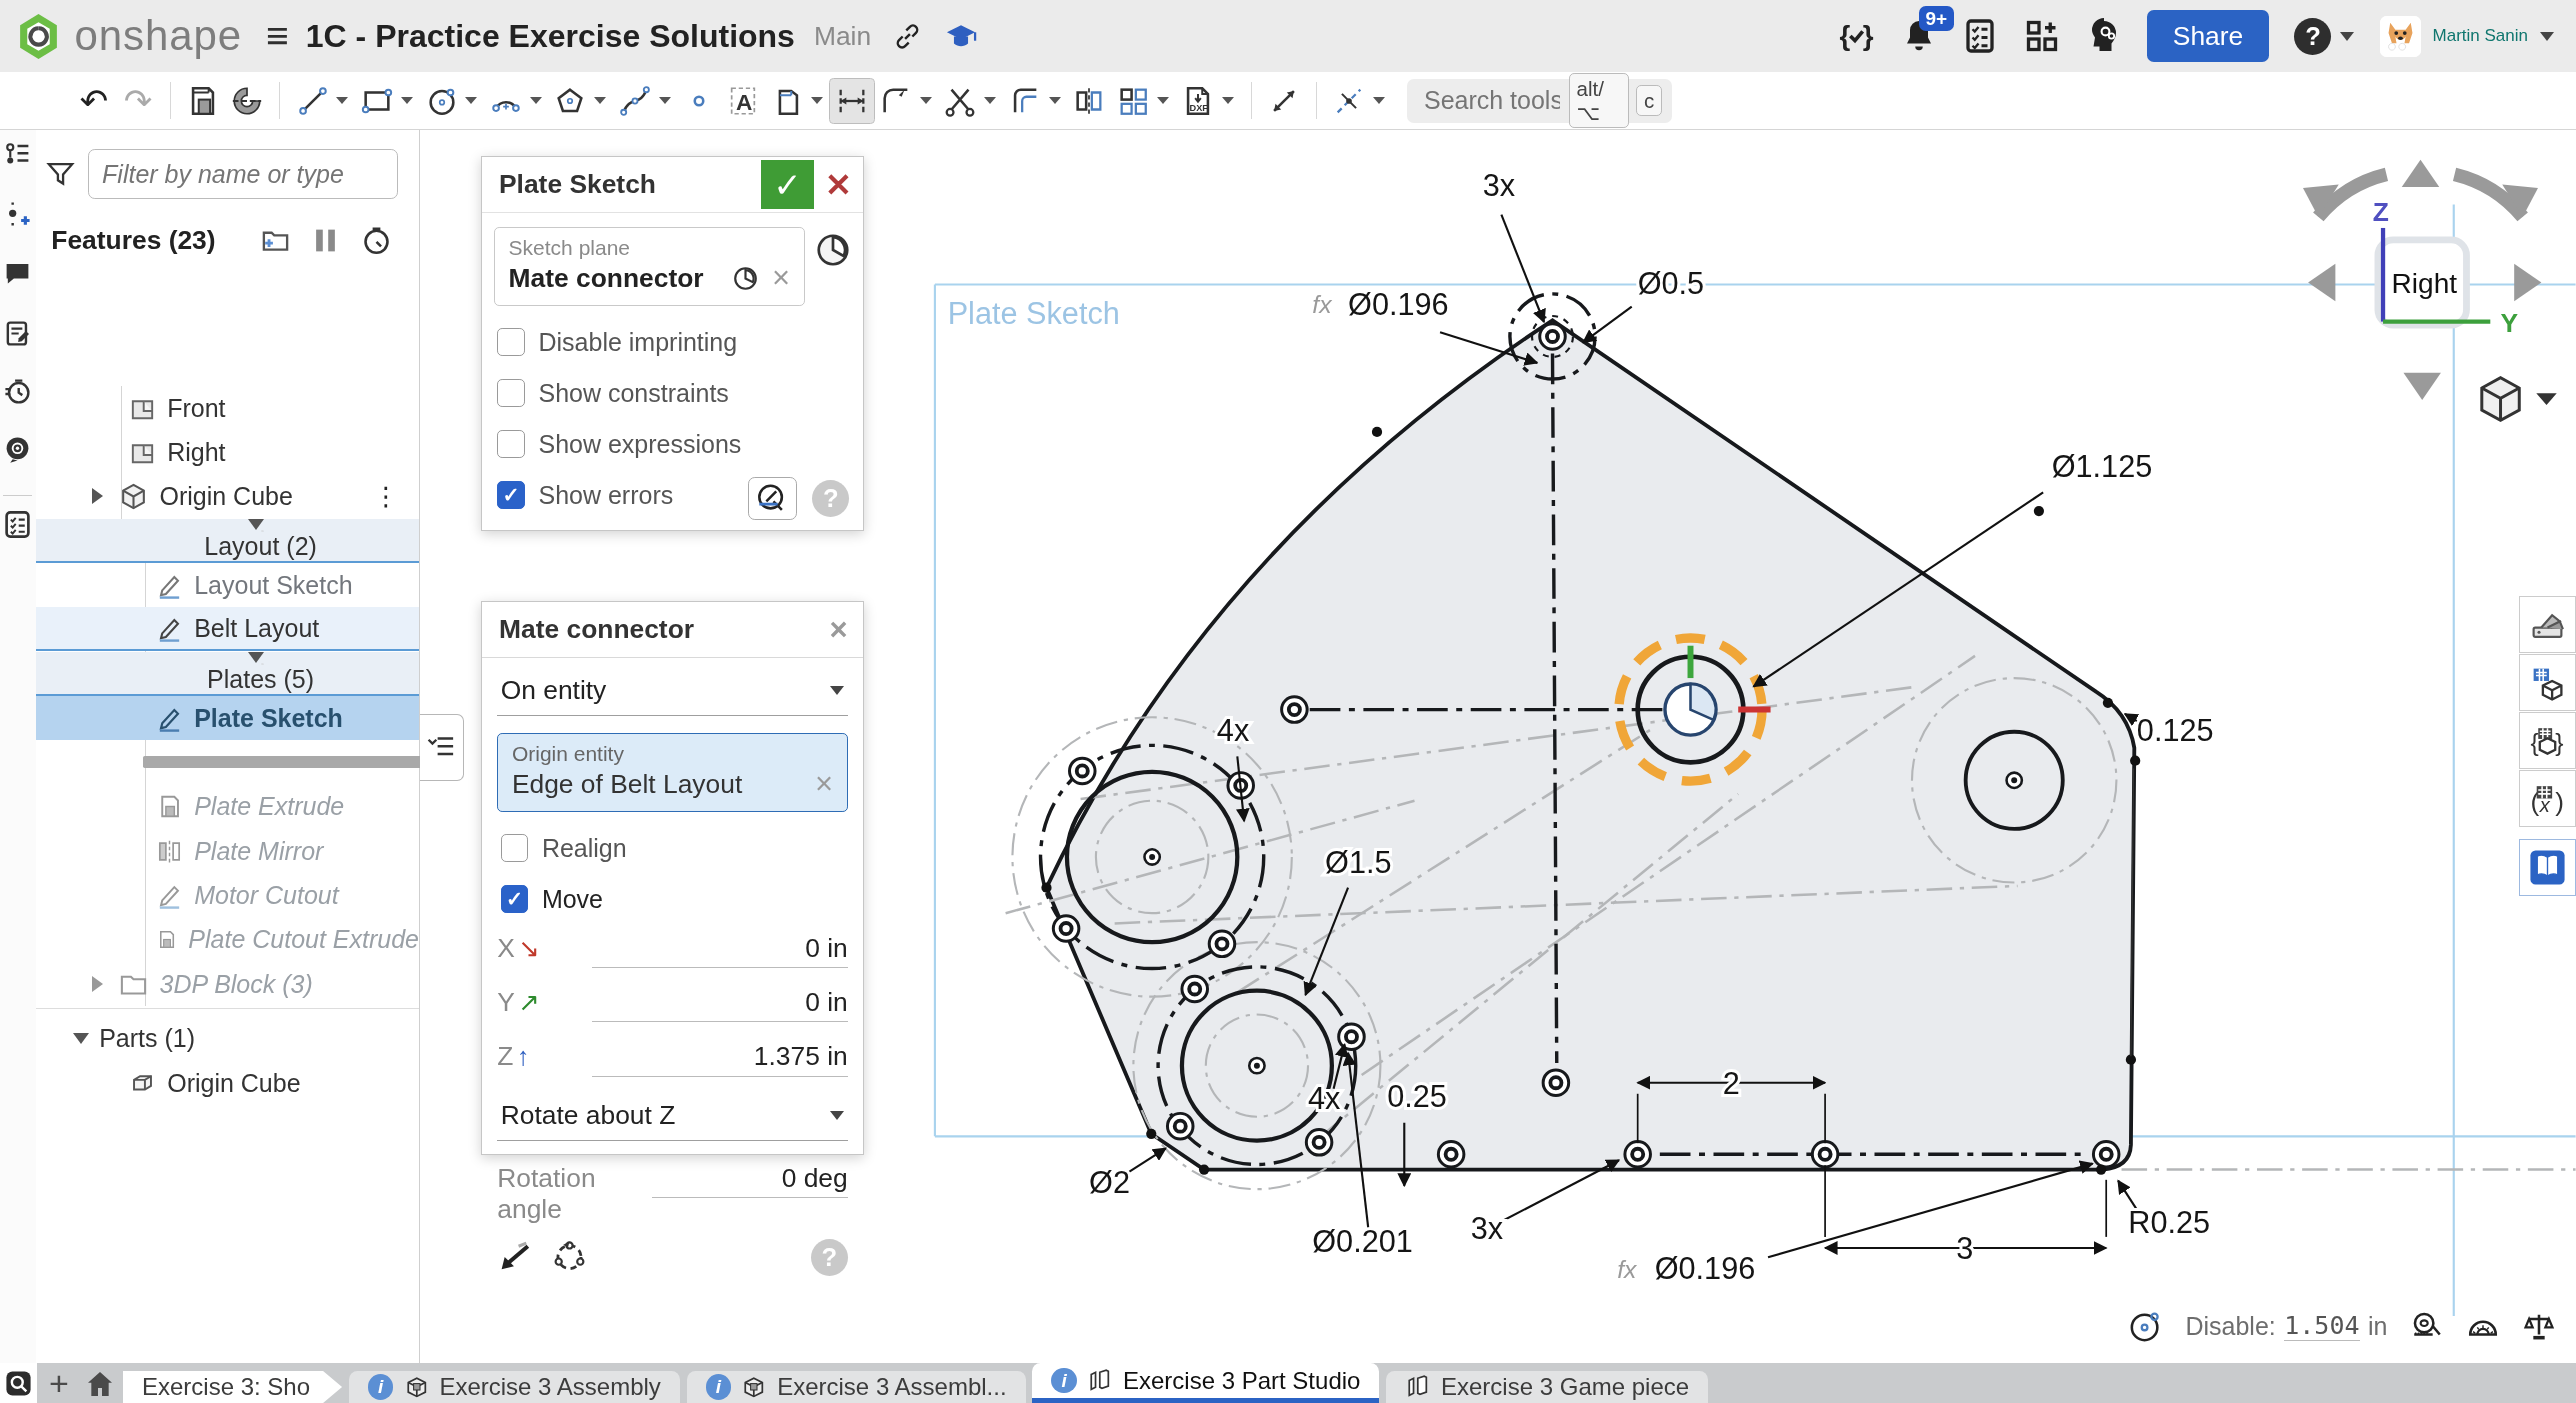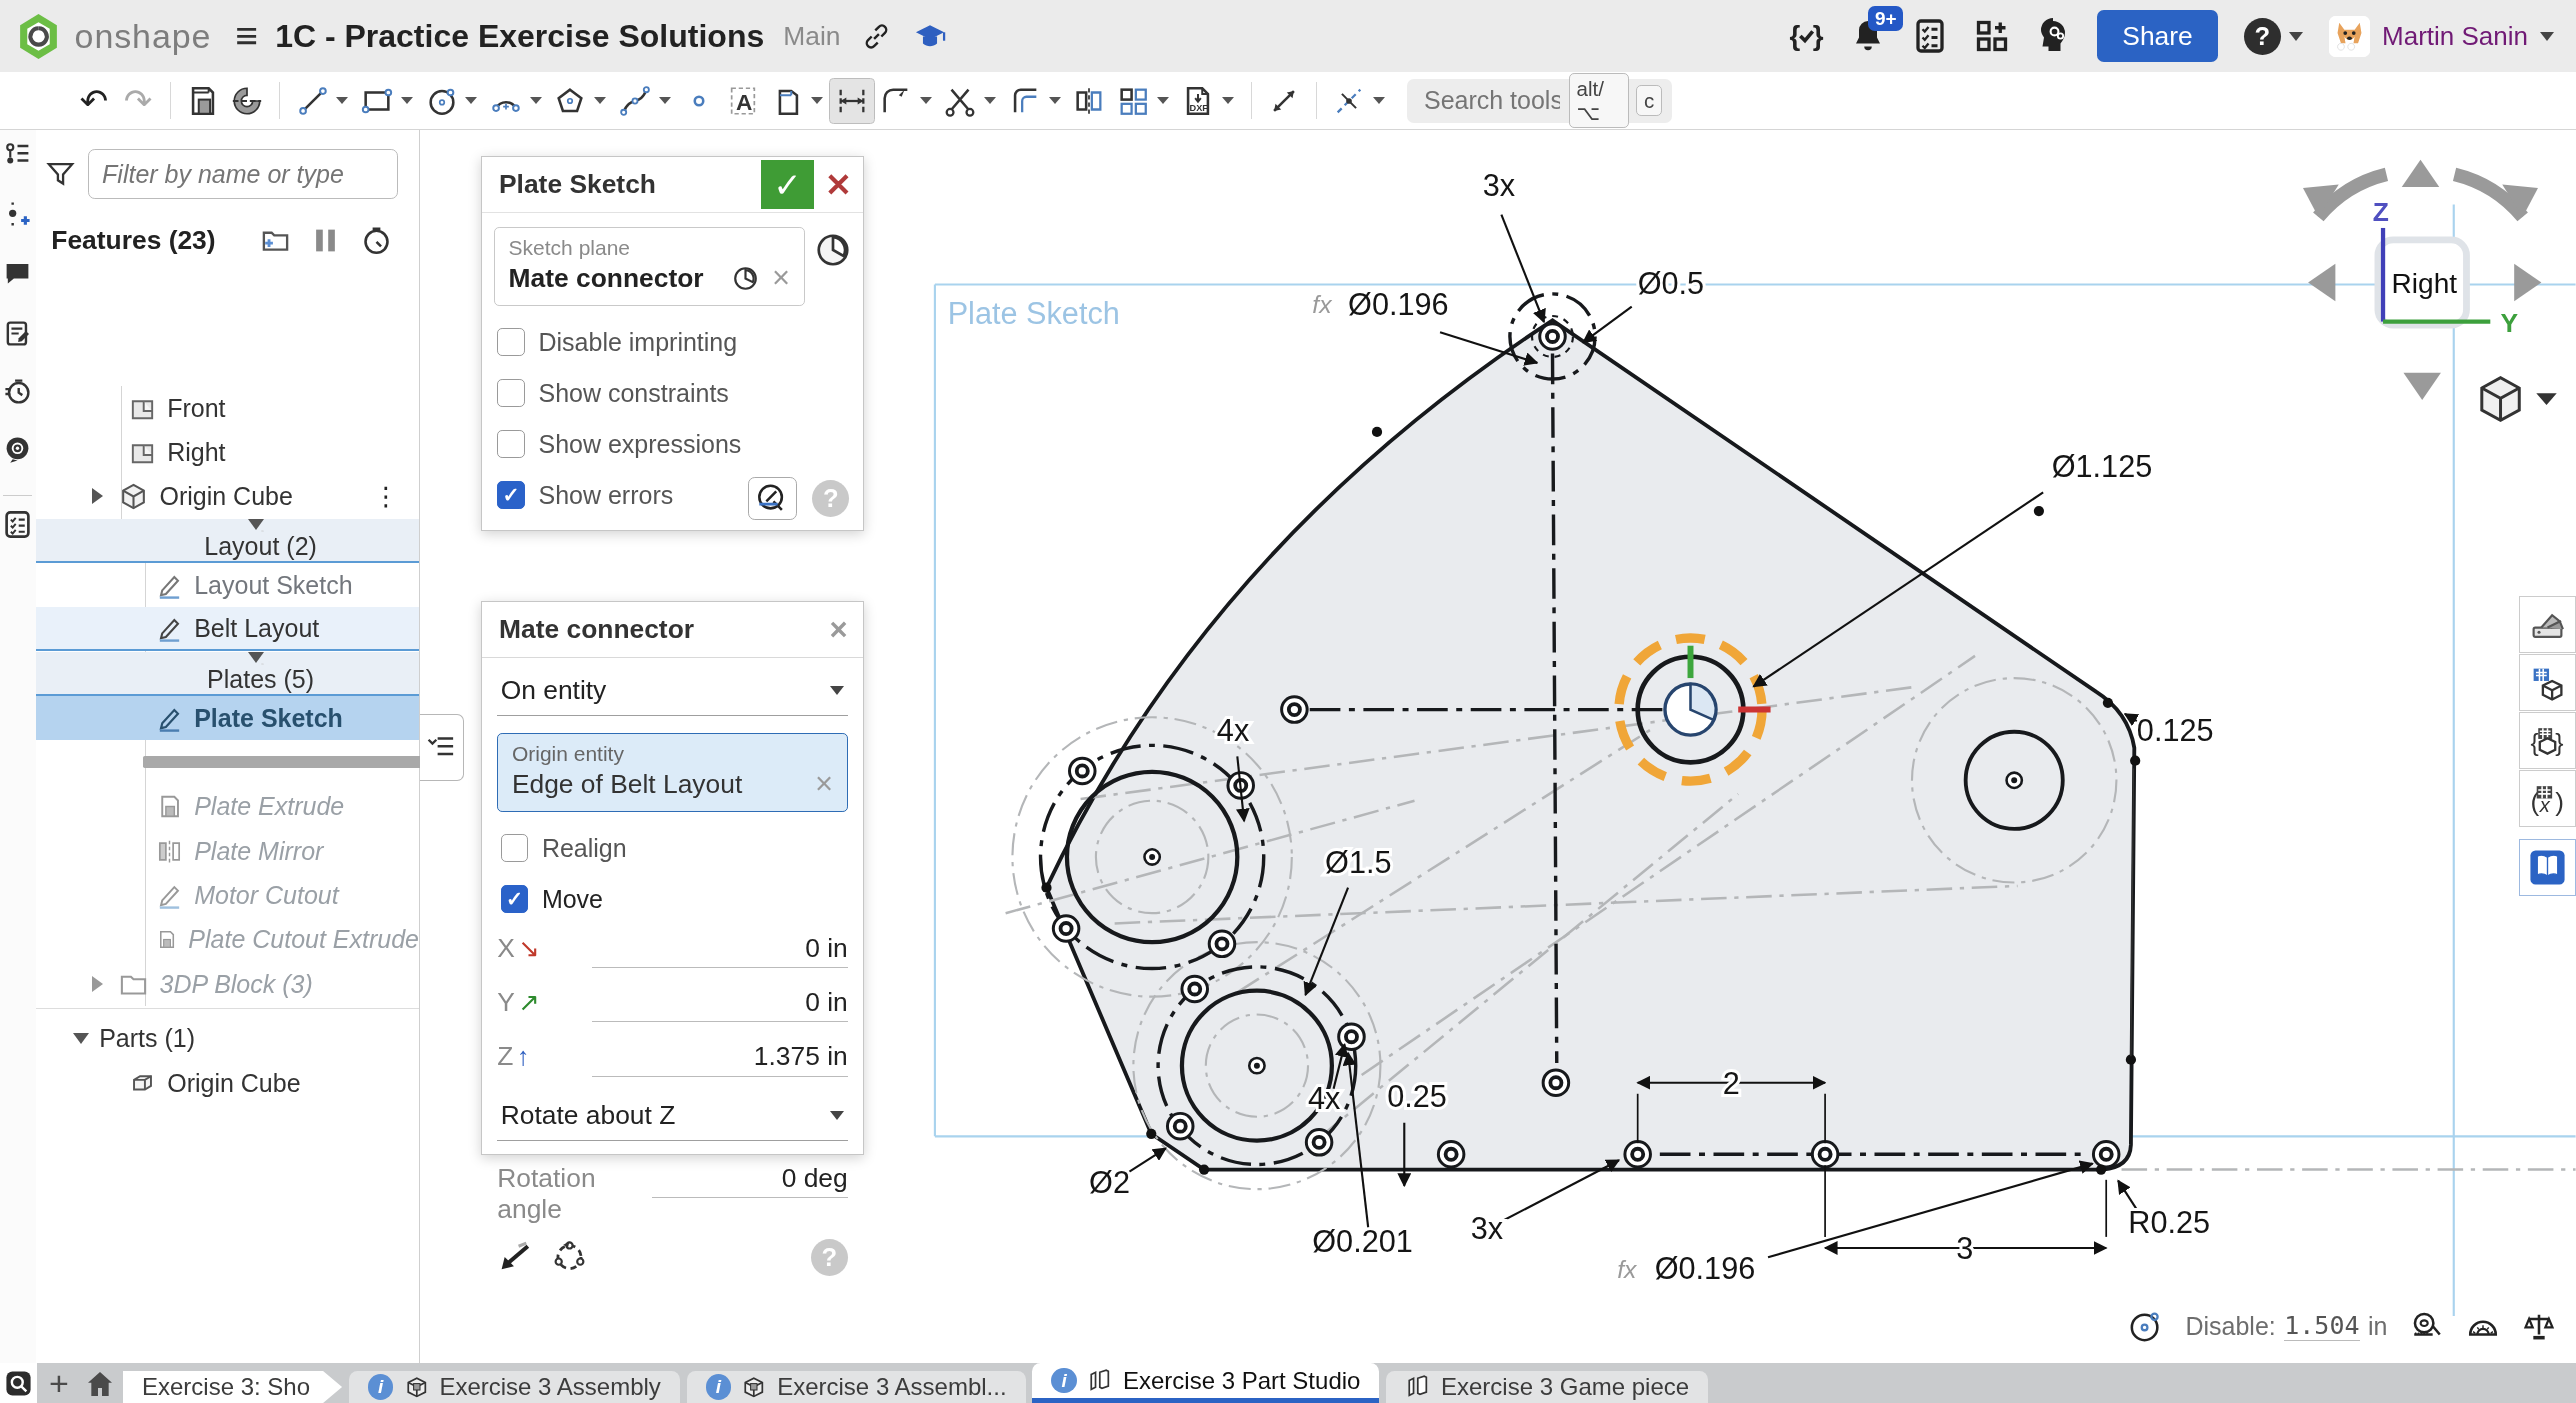--- a/index.html
+++ b/index.html
@@ -2,29 +2,29 @@
 <html style="font-size:13.6px"><head>
 <meta charset="utf-8">
 <style>
   html,body{margin:0;padding:0;background:#fff;font-family:"Liberation Sans",sans-serif;}
   #app{position:relative;width:2576px;height:1403px;overflow:hidden;background:#fff;}
   .abs{position:absolute;}
   .row{display:flex;align-items:center;}
   svg{display:block;}
   
   #hdr{left:0;top:0;width:2576px;height:72px;background:#ebebeb;border-bottom:0.9px solid #d9d9d9;display:flex;align-items:center;z-index:40;}
-  .brand{font-size:34px;color:#7d7d7d;letter-spacing:0.9px;margin-left:12px;}
+  .brand{font-size:42px;color:#7d7d7d;letter-spacing:0.9px;margin-left:12px;}
   .hamb{font-size:39px;color:#2f2f2f;margin:0 17px 0 24px;font-weight:bold;}
   .doctitle{font-size:32px;font-weight:bold;color:#222;}
   .branch{font-size:26.4px;color:#8a8a8a;margin-left:19px;}
   .hicon{margin-left:22px;}
   #hdr-right{margin-left:auto;display:flex;align-items:center;margin-right:22px;gap:25.6px;}
   .share-btn{background:#2b63c4;color:#fff;font-size:26.4px;padding:10.2px 25.6px;border-radius:6.8px;border:none;}
   .badge{position:absolute;top:-12px;right:-17px;background:#2458c6;color:#fff;font-size:19px;font-weight:bold;padding:1.7px 6.8px;border-radius:6.8px;}
-  .uname{font-size:26px;color:#701a75;}
+  .uname{font-size:17px;color:#0f766e;}
   .caret{width:0;height:0;border-left:7.7px solid transparent;border-right:7.7px solid transparent;border-top:9.4px solid #444;}
   .helpcirc{width:37px;height:37px;border-radius:50%;background:#2e2e2e;color:#fff;font-size:25.6px;font-weight:bold;display:flex;align-items:center;justify-content:center;}
   .avatar{width:41px;height:41px;border-radius:6.8px;background:#fff;overflow:hidden;}
   
   #tbar{left:0;top:72px;width:2576px;height:58px;background:#fff;border-bottom:0.9px solid #d5d5d5;display:flex;align-items:center;z-index:40;padding-left:72px;box-sizing:border-box;}
   .tbtn{width:44px;height:44px;display:flex;align-items:center;justify-content:center;border-radius:3.4px;}
   .tbtn.active{background:#e4e4e4;outline:0.9px solid #bdbdbd;}
   .tcaret{width:0;height:0;border-left:6px solid transparent;border-right:6px solid transparent;border-top:7.7px solid #555;margin:0 6.8px 0 1.7px;}
   .tdiv{width:0.9px;height:37px;background:#d8d8d8;margin:0 10.2px;}
   .tglyph{font-size:34px;color:#222;line-height:1;}

